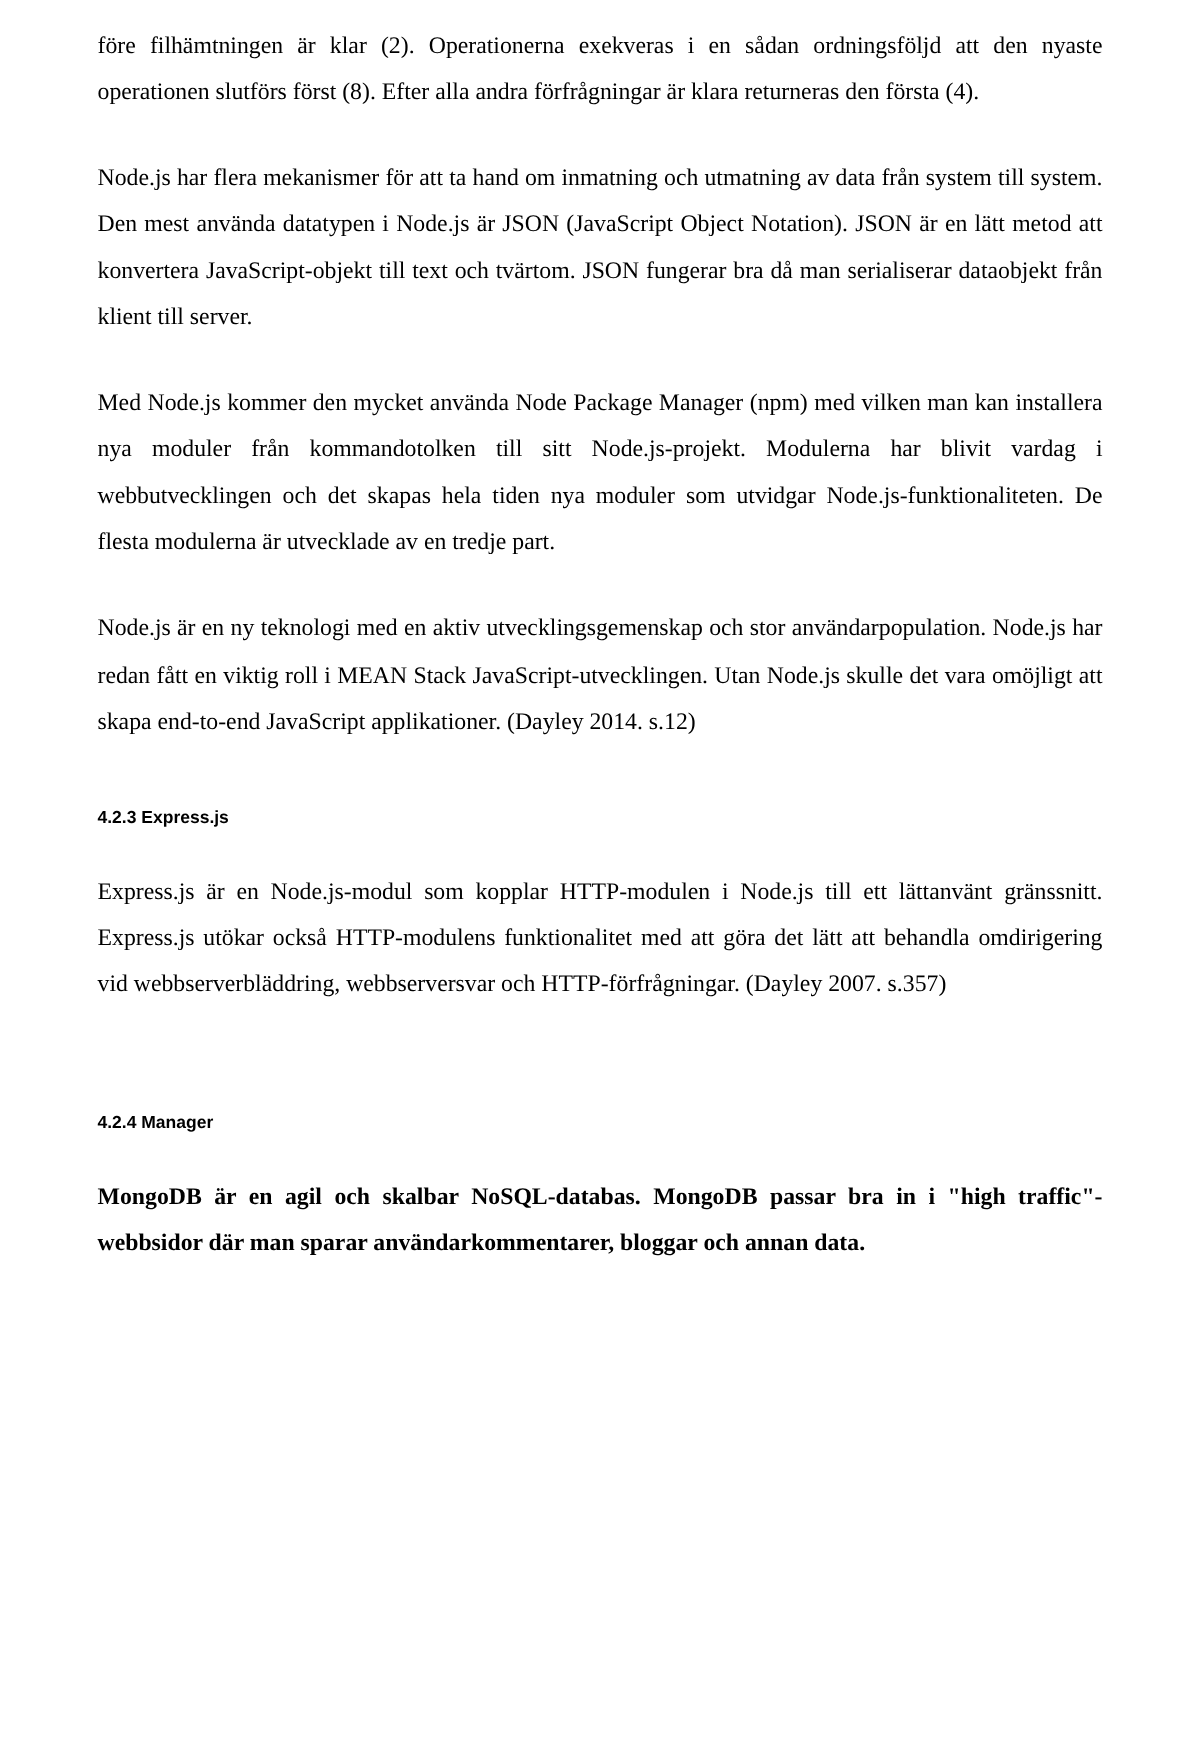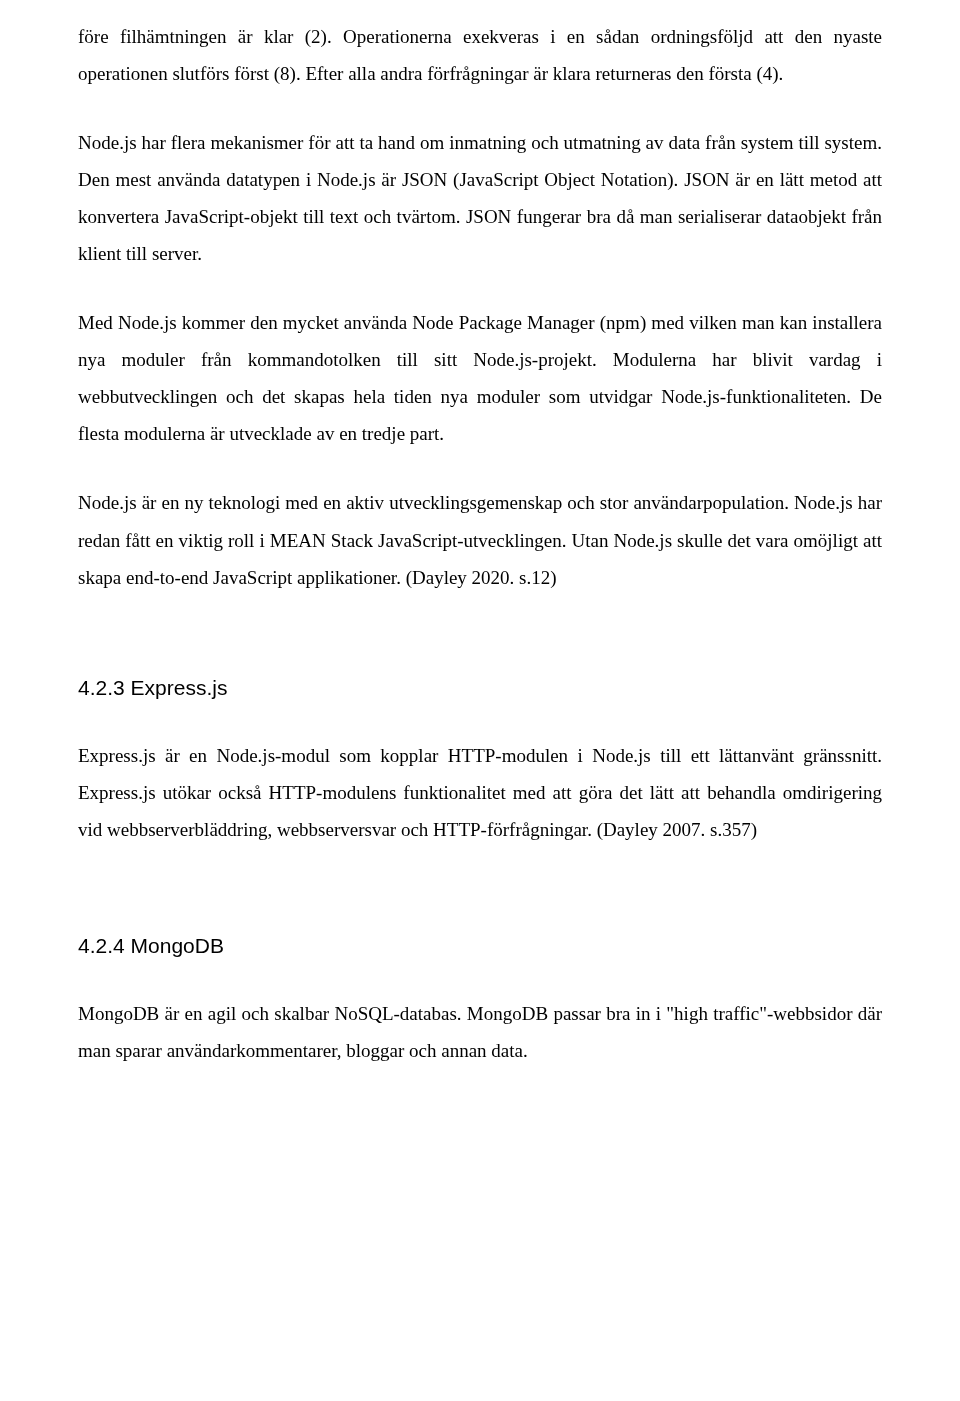--- a/index.html
+++ b/index.html
@@ -12,41 +12,42 @@
       padding: 18px 78px 40px 78px;
       width: 960px;
       box-sizing: border-box;
     }
     p {
       margin: 0 0 32px 0;
       text-align: justify;
     }
     p.last {
       margin-bottom: 0;
+      font-weight: bold;
     }
     h3 {
       font-family: Arial, Helvetica, sans-serif;
-      font-size: 21px;
-      font-weight: normal;
-      margin: 72px 0 28px 0;
+      font-size: 14px;
+      font-weight: bold;
+      margin: 44px 0 28px 0;
     }
     h3.extra-space {
       margin-top: 78px;
     }
   </style>
 </head>
 <body>
 
 <p>före filhämtningen är klar (2). Operationerna exekveras i en sådan ordningsföljd att den nyaste operationen slutförs först (8). Efter alla andra förfrågningar är klara returneras den första (4).</p>
 
 <p>Node.js har flera mekanismer för att ta hand om inmatning och utmatning av data från system till system. Den mest använda datatypen i Node.js är JSON (JavaScript Object Notation). JSON är en lätt metod att konvertera JavaScript-objekt till text och tvärtom. JSON fungerar bra då man serialiserar dataobjekt från klient till server.</p>
 
 <p>Med Node.js kommer den mycket använda Node Package Manager (npm) med vilken man kan installera nya moduler från kommandotolken till sitt Node.js-projekt. Modulerna har blivit vardag i webbutvecklingen och det skapas hela tiden nya moduler som utvidgar Node.js-funktionaliteten. De flesta modulerna är utvecklade av en tredje part.</p>
 
-<p>Node.js är en ny teknologi med en aktiv utvecklingsgemenskap och stor användarpopulation. Node.js har redan fått en viktig roll i MEAN Stack JavaScript-utvecklingen. Utan Node.js skulle det vara omöjligt att skapa end-to-end JavaScript applikationer. (Dayley 2020. s.12)</p>
+<p>Node.js är en ny teknologi med en aktiv utvecklingsgemenskap och stor användarpopulation. Node.js har redan fått en viktig roll i MEAN Stack JavaScript-utvecklingen. Utan Node.js skulle det vara omöjligt att skapa end-to-end JavaScript applikationer. (Dayley 2014. s.12)</p>
 
 <h3>4.2.3  Express.js</h3>
 
 <p>Express.js är en Node.js-modul som kopplar HTTP-modulen i Node.js till ett lättanvänt gränssnitt. Express.js utökar också HTTP-modulens funktionalitet med att göra det lätt att behandla omdirigering vid webbserverbläddring, webbserversvar och HTTP-förfrågningar. (Dayley 2007. s.357)</p>
 
-<h3 class="extra-space">4.2.4  MongoDB</h3>
+<h3 class="extra-space">4.2.4  Manager</h3>
 
 <p class="last">MongoDB är en agil och skalbar NoSQL-databas. MongoDB passar bra in i "high traffic"-webbsidor där man sparar användarkommentarer, bloggar och annan data.</p>
 
 </body></html>

